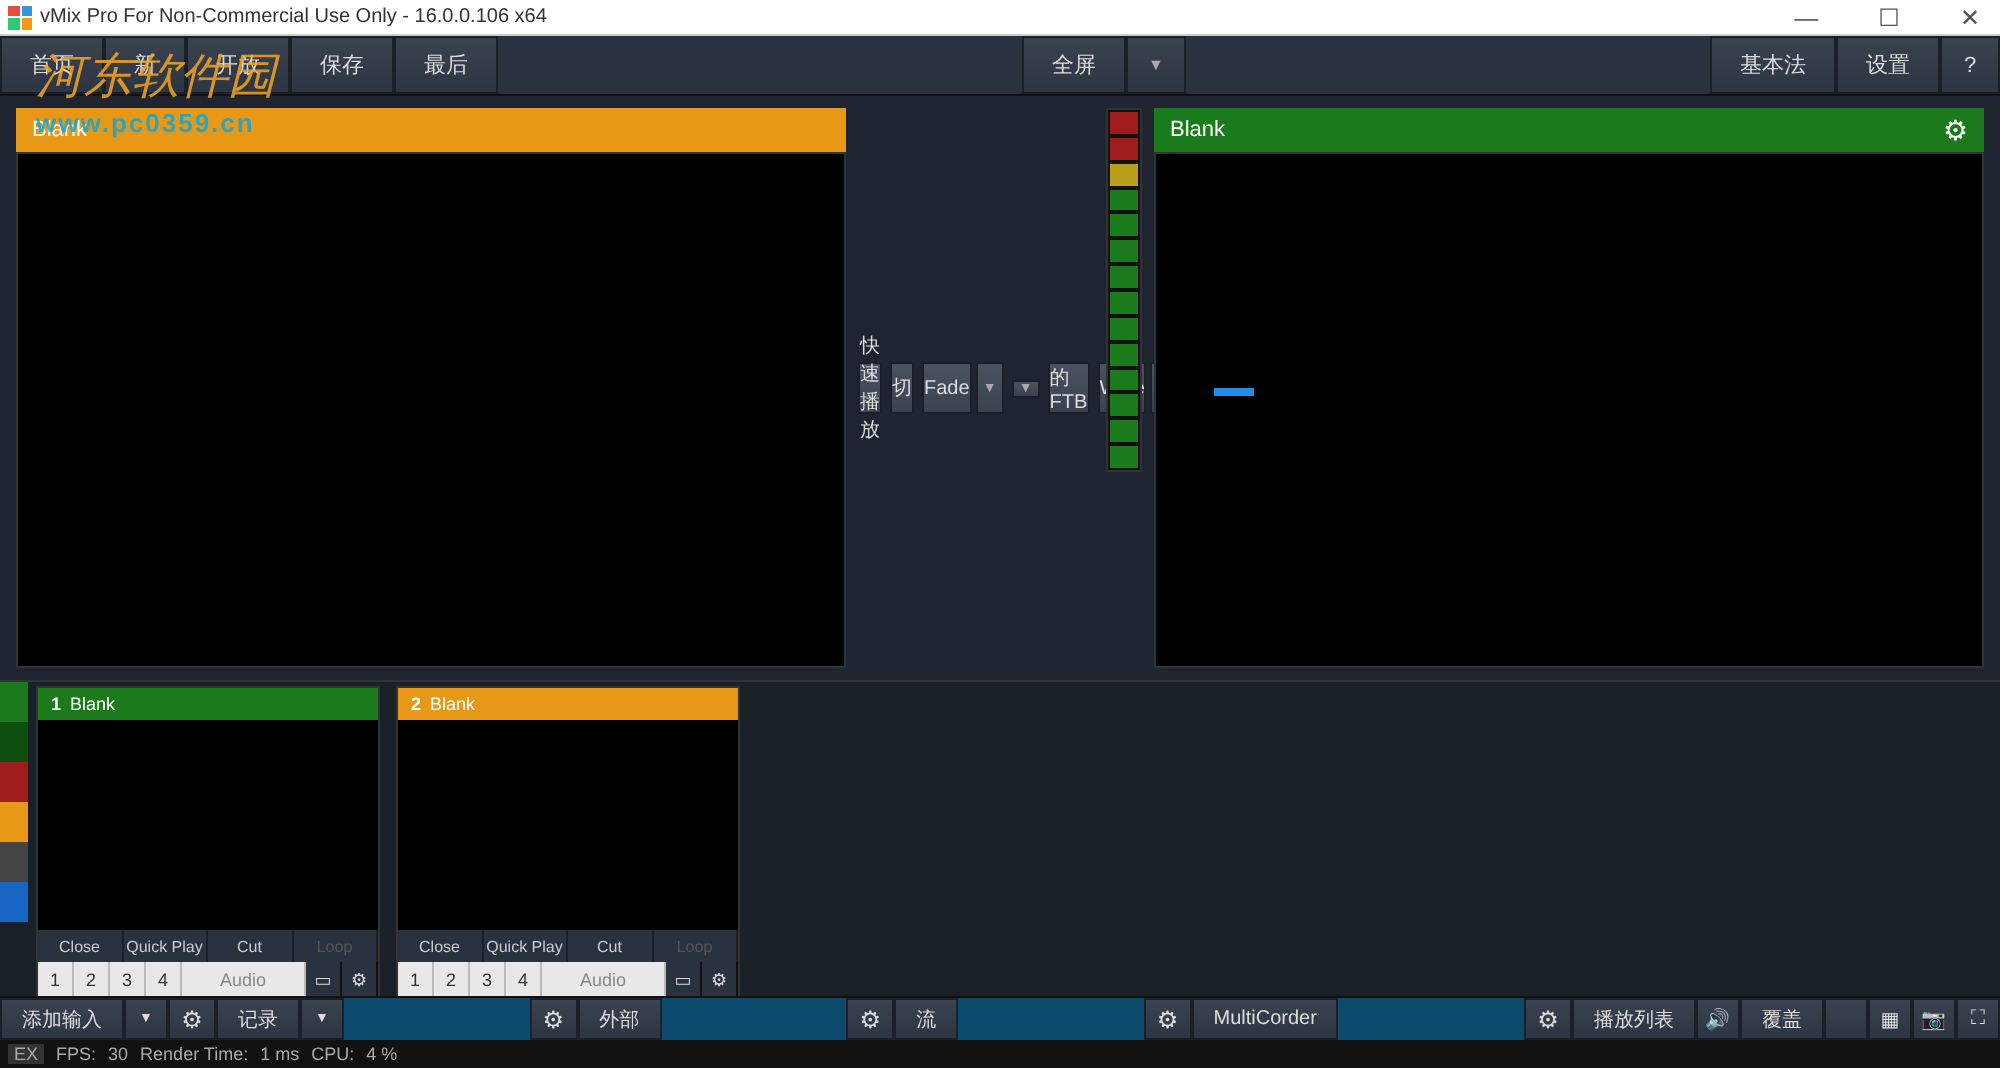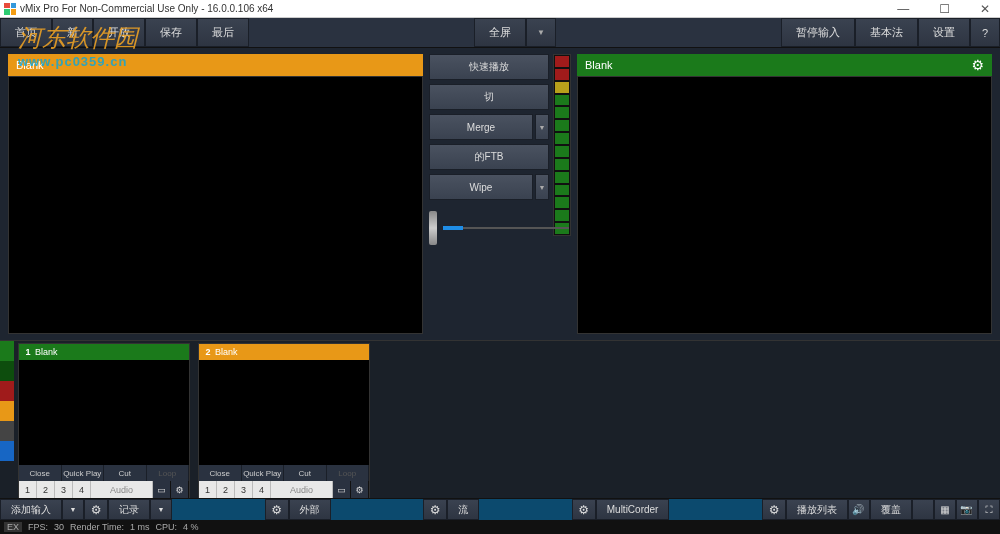--- a/index.html
+++ b/index.html
@@ -21,21 +21,21 @@
 .topbar .spacer { flex: 1; }
 .topbar .help { width: 24px; justify-content: center; }
 
 .main-area { height: 292px; background: #1e2530; display: flex; padding: 6px 8px; gap: 6px; }
 .preview-panel, .output-panel { flex: 1; display: flex; flex-direction: column; }
 .preview-header { height: 22px; background: #e89817; color: #fff; font-size: 11px; display: flex; align-items: center; padding: 0 8px; }
 .output-header { height: 22px; background: #1b7a1b; color: #fff; font-size: 11px; display: flex; align-items: center; padding: 0 8px; }
 .output-header .gear { margin-left: auto; color: #fff; font-size: 14px; cursor: pointer; }
 .video-black { flex: 1; background: #000; border: 1px solid #333; }
 
-.center-col { width: 120px; display: flex; flex-direction: column; gap: 4px; align-items: flex-start; padding-top: 0; }
+.center-col { width: 120px; display: flex; flex-direction: row; gap: 4px; align-items: center; padding-top: 0; }
 .center-col .row { display: flex; width: 100%; gap: 2px; }
 .trans-btn { flex: 1; height: 26px; background: linear-gradient(#4a5260,#3a4250); border: 1px solid #1a1f28; color: #ddd; font-size: 10px; display: flex; align-items: center; justify-content: center; cursor: pointer; }
 .trans-drop { width: 14px; display: flex; align-items: center; justify-content: center; background: linear-gradient(#4a5260,#3a4250); border: 1px solid #1a1f28; color: #aaa; font-size: 7px; cursor: pointer; }
 .audio-meter { width: 18px; height: 182px; background: #111; border: 1px solid #333; display: flex; flex-direction: column-reverse; }
 .audio-meter .seg { flex: 1; margin: 1px; }
 .audio-meter .green { background: #1b7a1b; } .audio-meter .yellow { background: #b8a01b; } .audio-meter .red { background: #a01b1b; }
 .center-transitions { display: flex; gap: 4px; }
 .tbar-wrap { height: 40px; width: 140px; display: flex; align-items: center; gap: 6px; margin-top: 4px; }
 .tbar { width: 8px; height: 34px; background: linear-gradient(#888,#ccc,#888); border-radius: 2px; }
 .tbar-track { flex: 1; height: 2px; background: #555; position: relative; }
@@ -98,21 +98,20 @@
 <div class="topbar">
   <div class="btn">首页</div>
   <div class="btn">新</div>
   <div class="btn">开放</div>
   <div class="btn">保存</div>
   <div class="btn">最后</div>
   <div class="spacer"></div>
   <div class="btn">全屏</div>
   <div class="btn dropdown-arrow">▼</div>
   <div class="spacer"></div>
-  <div class="btn">暂停输入</div>
   <div class="btn">基本法</div>
   <div class="btn">设置</div>
   <div class="btn help">?</div>
 </div>
 
 <div class="main-area">
   <div class="preview-panel">
     <div class="preview-header">
       <span>Blank</span>
     </div>
@@ -121,21 +120,24 @@
 
   <div class="center-transitions">
     <div class="center-col">
       <div class="row">
           <div class="trans-btn">快速播放</div>
         </div>
       <div class="row">
           <div class="trans-btn">切</div>
         </div>
       <div class="row">
-          <div class="trans-btn">Merge</div>
+          <div class="trans-btn">Fade</div>
+          <div class="trans-drop">▼</div>
+        </div>
+      <div class="row">
           <div class="trans-drop">▼</div>
         </div>
       <div class="row">
           <div class="trans-btn">的FTB</div>
         </div>
       <div class="row">
           <div class="trans-btn">Wipe</div>
           <div class="trans-drop">▼</div>
         </div>
       <div class="tbar-wrap">

